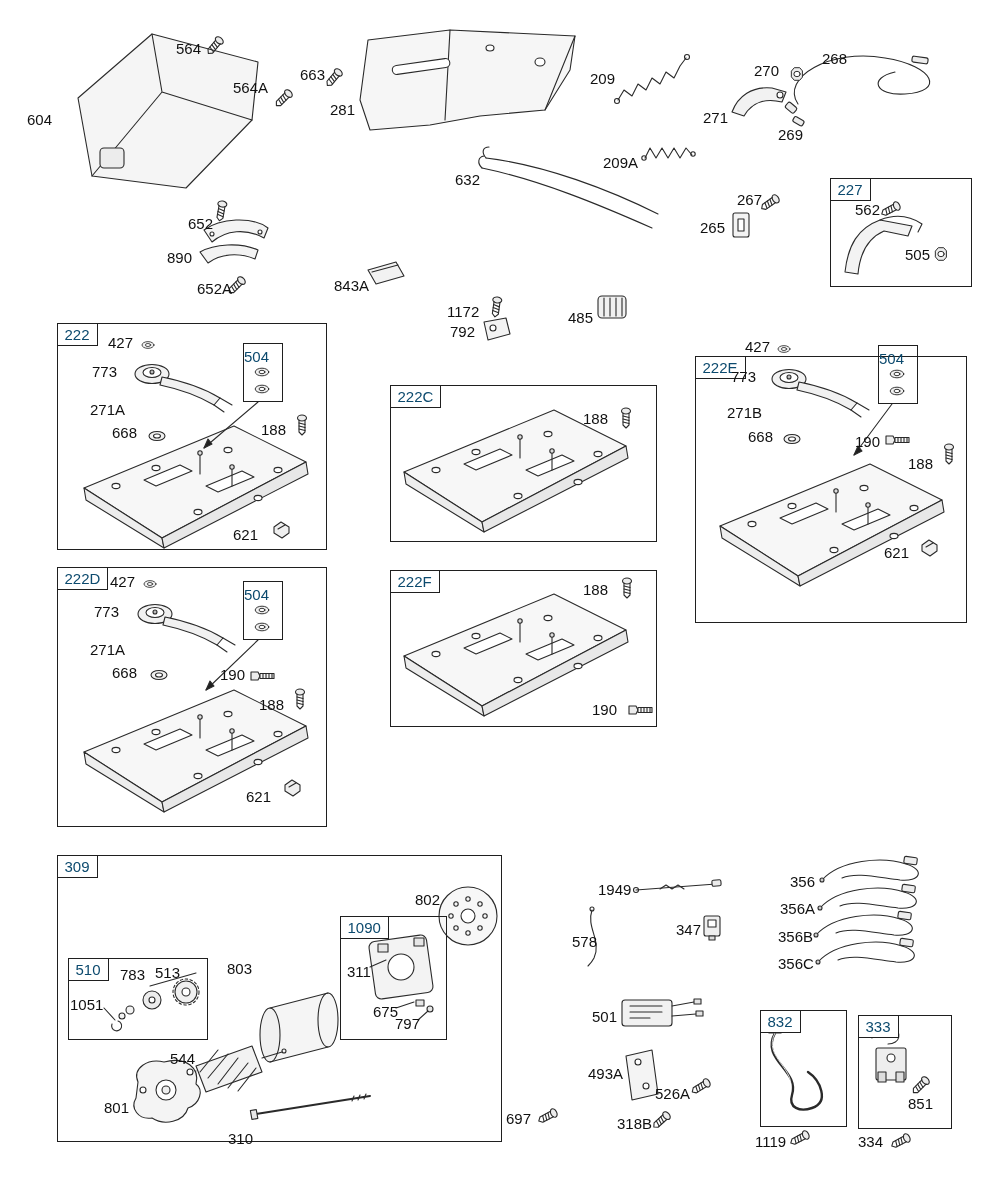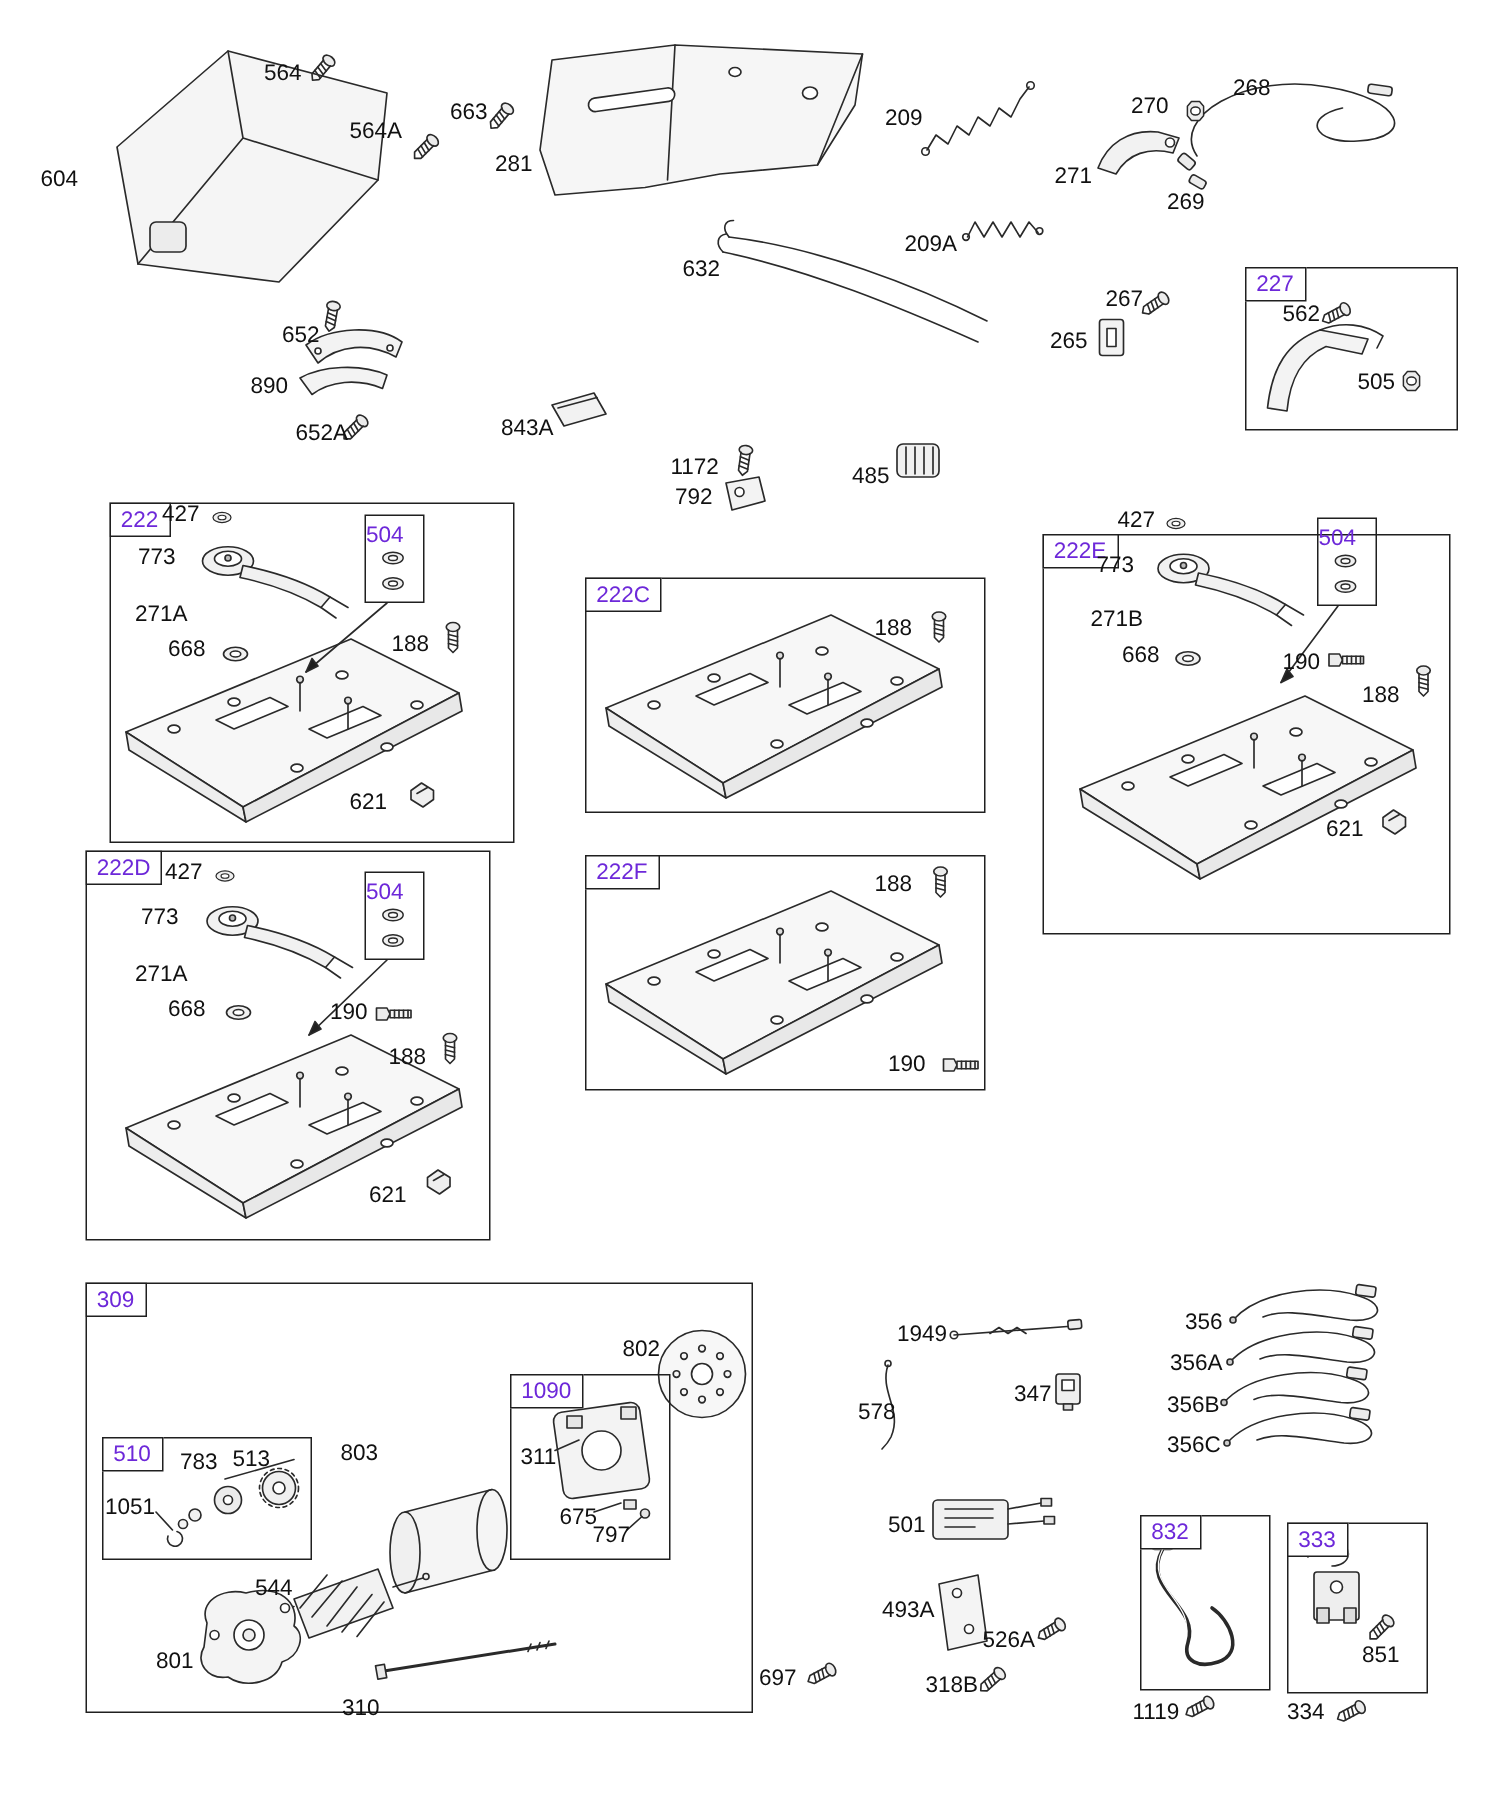--- a/index.html
+++ b/index.html
@@ -7,21 +7,21 @@
     position:relative;width:1000px;height:1200px;background:#ffffff;
     font-family:"Liberation Sans",sans-serif;overflow:hidden;
   }
   #art{position:absolute;left:0;top:0;z-index:1;}
   .group{
     position:absolute;border:1.5px solid #1f1f1f;background:transparent;z-index:2;
   }
   .tag{
     position:absolute;top:-1.5px;left:-1.5px;
     border:1.5px solid #1f1f1f;padding:0 7px;line-height:21px;
-    font-size:15px;color:#6d28d9;background:#ffffff;white-space:nowrap;
+    font-size:15px;color:#0c4a6e;background:#ffffff;white-space:nowrap;
   }
   .group-top .tag{
     border:none;left:0;top:2px;width:100%;padding:0;text-align:left;background:transparent;
   }
   .part-label{
     position:absolute;font-size:15px;color:#111;white-space:nowrap;z-index:3;
   }
 </style>
 </head>
 <body>
@@ -326,21 +326,21 @@
       <rect x="896" y="1072" width="8" height="10" fill="#dddddd"></rect>
       <circle cx="891" cy="1058" r="4" fill="#ffffff"></circle>
     </g>
 
   </g>
 </svg>
 
 <div class="group" style="left: 830px; top: 178px; width: 140px; height: 107px;">
       <span class="tag">227</span>
     </div>
-    <div class="group" style="left: 57px; top: 335px; width: 268px; height: 225px; margin-left: 16px;">
+    <div class="group" style="left: 57px; top: 323px; width: 268px; height: 225px;">
       <span class="tag">222</span>
     </div>
     <div class="group group-top" style="left: 243px; top: 343px; width: 38px; height: 57px;">
       <span class="tag">504</span>
     </div>
     <div class="group" style="left: 390px; top: 385px; width: 265px; height: 155px;">
       <span class="tag">222C</span>
     </div>
     <div class="group" style="left: 695px; top: 330px; width: 270px; height: 265px; margin-top: 26px;">
       <span class="tag">222E</span>

